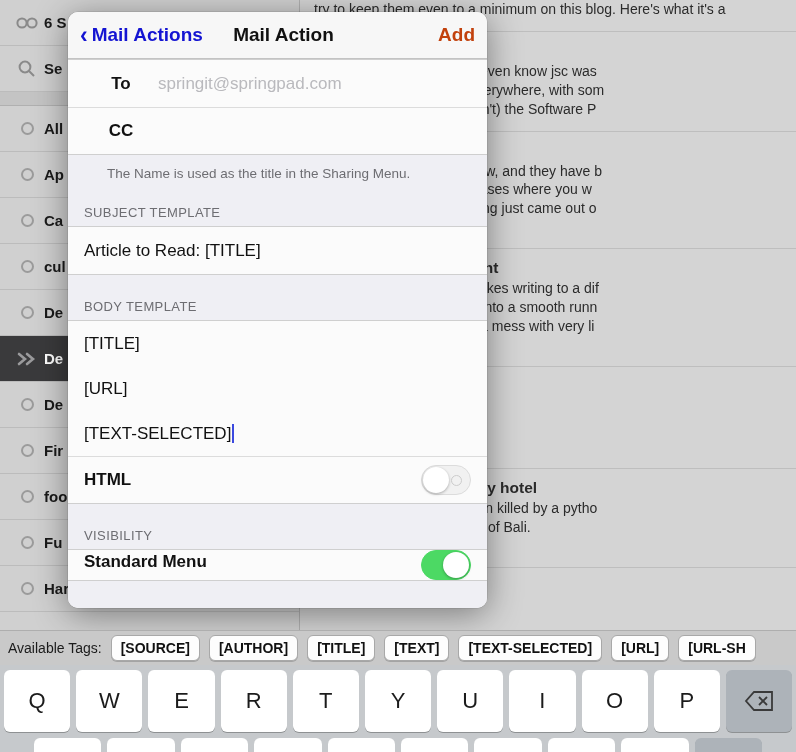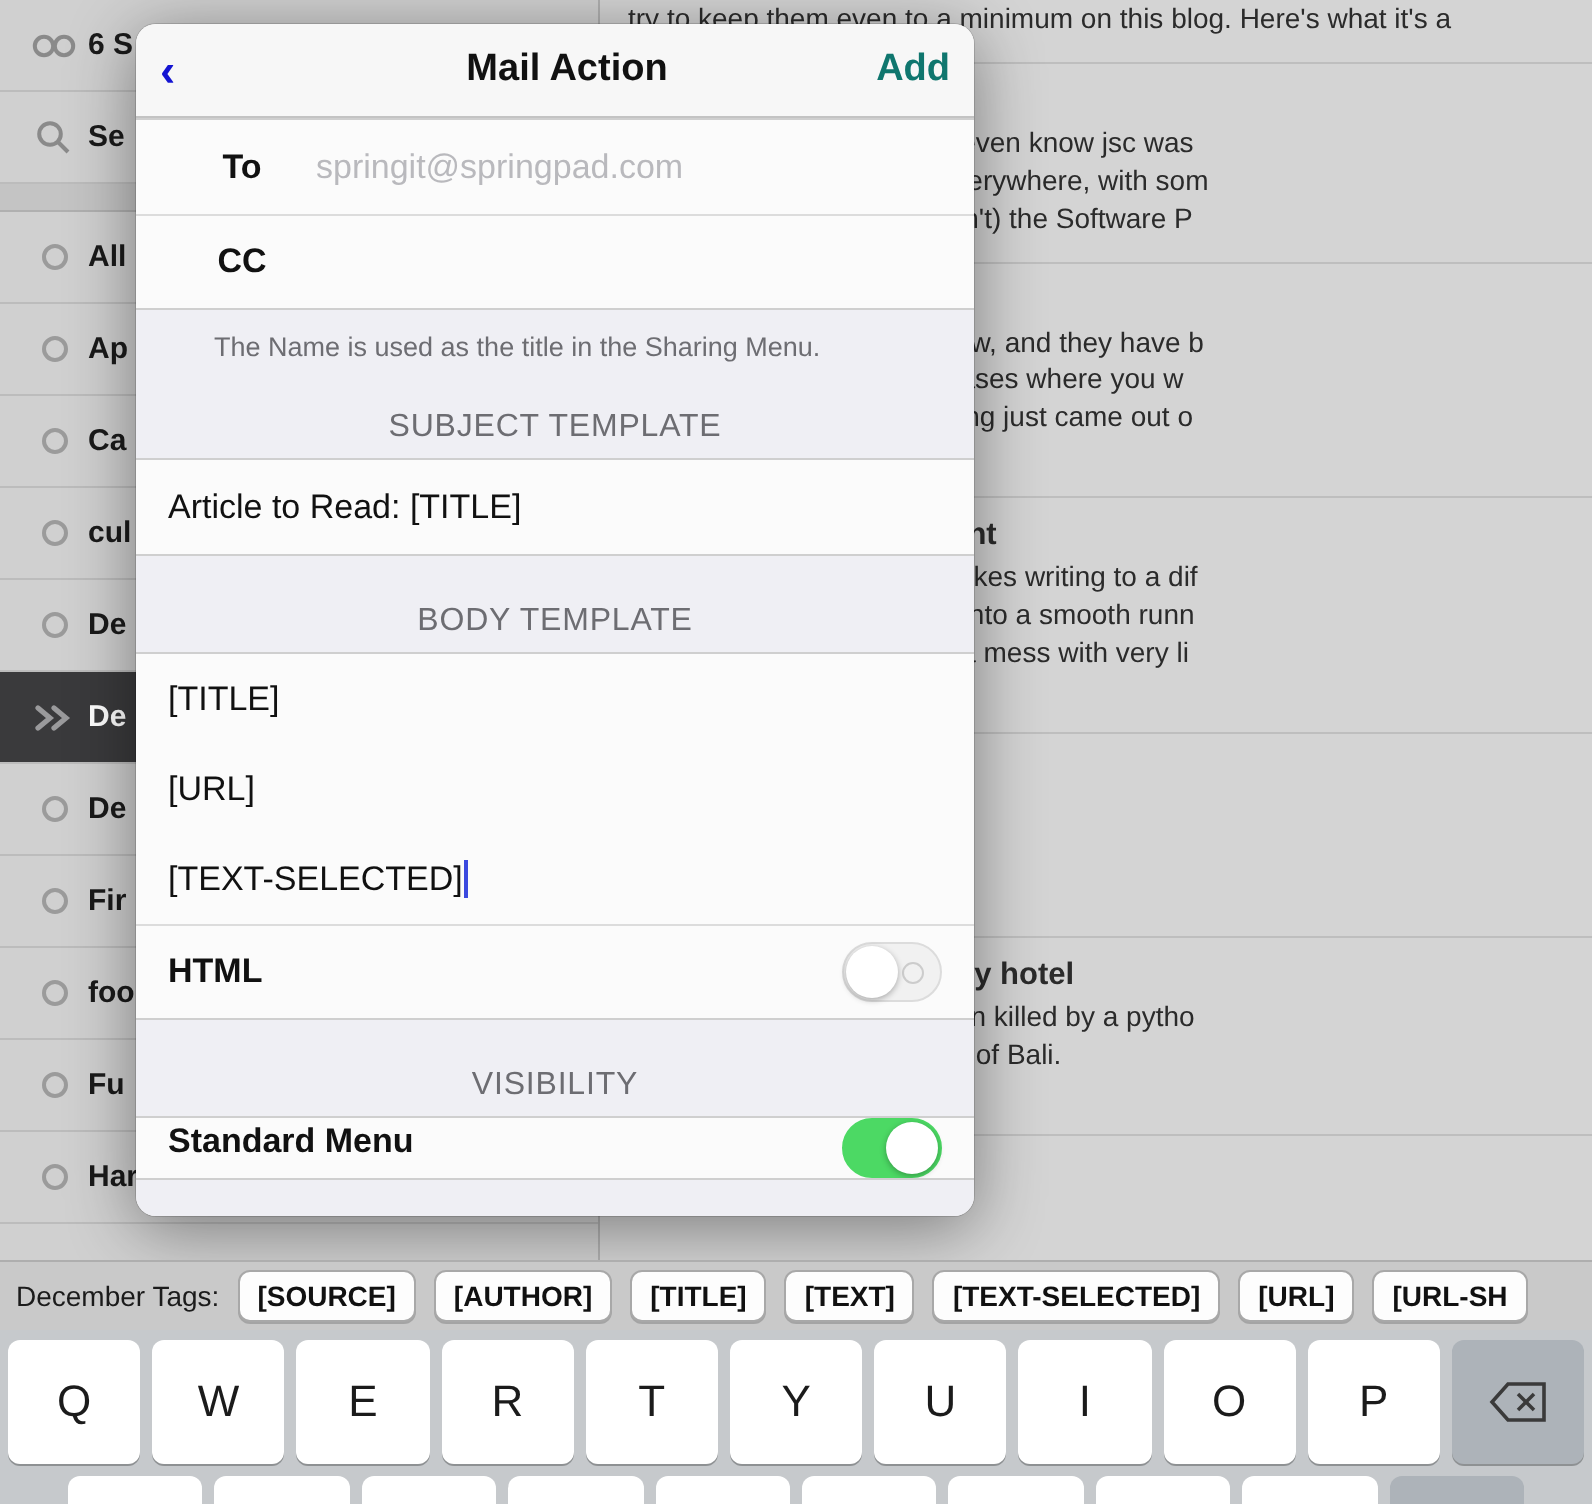--- a/index.html
+++ b/index.html
@@ -95,43 +95,43 @@
   .navbar {
     height: 47px; background: #f7f7f7; border-bottom: 1px solid #c3c3c3;
     display: flex; align-items: center; padding: 0 12px; position: relative;
   }
   .nav-back { display: flex; align-items: center; color: #1414d2; font-size: 19px; font-weight: bold; }
   .nav-back .chev { font-size: 23px; margin-right: 4px; line-height: 1; }
   .nav-title {
     position: absolute; left: 12px; right: 0; text-align: center;
     font-size: 19px; font-weight: bold; color: #111; pointer-events: none;
   }
-  .nav-add { margin-left: auto; color: #0f766e; font-size: 19px; font-weight: bold; z-index: 2; }
+  .nav-add { margin-left: auto; color: #c2410c; font-size: 19px; font-weight: bold; z-index: 2; }
 
   .sheet { background: #efeff4; height: 549px; overflow: hidden; }
   .grp { background: #fbfbfb; border-top: 1px solid #cfcfcf; border-bottom: 1px solid #cfcfcf; }
   .cell {
     min-height: 47px; display: flex; align-items: center;
     padding: 0 16px; background: #fbfbfb; text-align: center;
   }
   .cell + .cell { border-top: 1px solid #dcdcdc; }
   .cell .k { font-size: 17px; font-weight: bold; color: #111; width: 74px; flex: 0 0 74px; }
   .cell .ph { font-size: 17px; color: #b9b9bd; }
   .cell .v { font-size: 17px; color: #111; }
   .cell.plain { padding: 0 16px; }
   .cell.plain .v { font-weight: normal; }
   .cell.bodyline { min-height: 45px; border-top: none; }
   .footnote {
     font-size: 13.5px; color: #6d6d72; padding: 11px 16px 0 16px;
     background: #efeff4;
     margin-left: 23px;
   }
   .hdr {
-    font-size: 16px; color: #6d6d72; letter-spacing: .4px;
-    padding: 24px 16px 6px 16px; background: #efeff4; text-transform: uppercase; text-align: center;
+    font-size: 13px; color: #6d6d72; letter-spacing: .4px;
+    padding: 24px 16px 6px 16px; background: #efeff4; text-transform: uppercase;
   }
   .caret {
     display: inline-block; width: 2px; height: 19px;
     background: #3b49df; vertical-align: -3px; margin-left: 1px;
   }
   .toggle {
     margin-left: auto; width: 50px; height: 30px; border-radius: 15px;
     background: #f1f1f1; border: 1px solid #dcdcdc; position: relative;
   }
   .toggle .knob {
@@ -288,20 +288,21 @@
 on Indonesia's resort island of Bali.</p>
         <div class="src">News - Boston.com</div>
       </div>
     </div>
   </div>
 
   <div class="popover">
     <div class="navbar">
       <div class="nav-back">
         <span class="chev">‹</span>
+        <span>Mail Actions</span>
       </div>
       <div class="nav-title">Mail Action</div>
       <div class="nav-add">Add</div>
     </div>
 
     <div class="sheet">
 
       <div class="grp">
         <div class="cell">
           <span class="k">To</span>
@@ -350,21 +351,21 @@
           <span class="toggle on">
             <span class="knob"></span>
           </span>
         </div>
       </div>
 
     </div>
   </div>
 
   <div class="tagbar">
-    <span class="tl">December Tags:</span>
+    <span class="tl">Available Tags:</span>
     <span class="tagpill">[SOURCE]</span>
     <span class="tagpill">[AUTHOR]</span>
     <span class="tagpill">[TITLE]</span>
     <span class="tagpill">[TEXT]</span>
     <span class="tagpill">[TEXT-SELECTED]</span>
     <span class="tagpill">[URL]</span>
     <span class="tagpill">[URL-SH</span>
   </div>
 
   <div class="keyboard">

